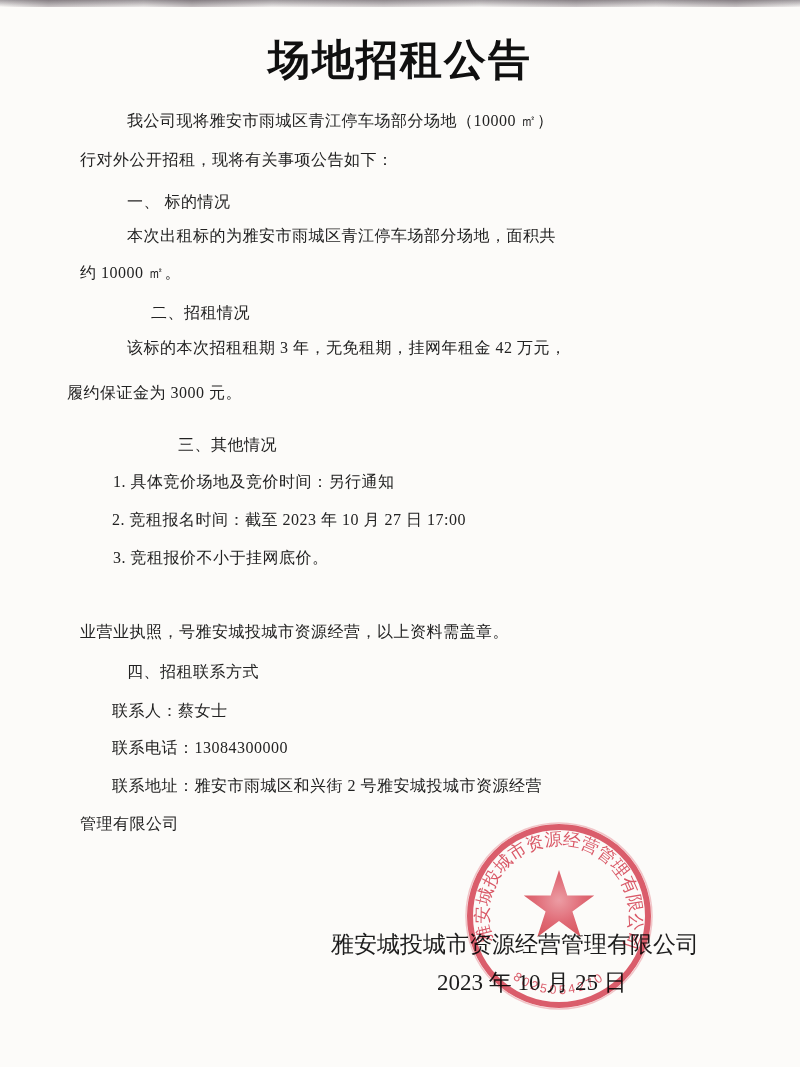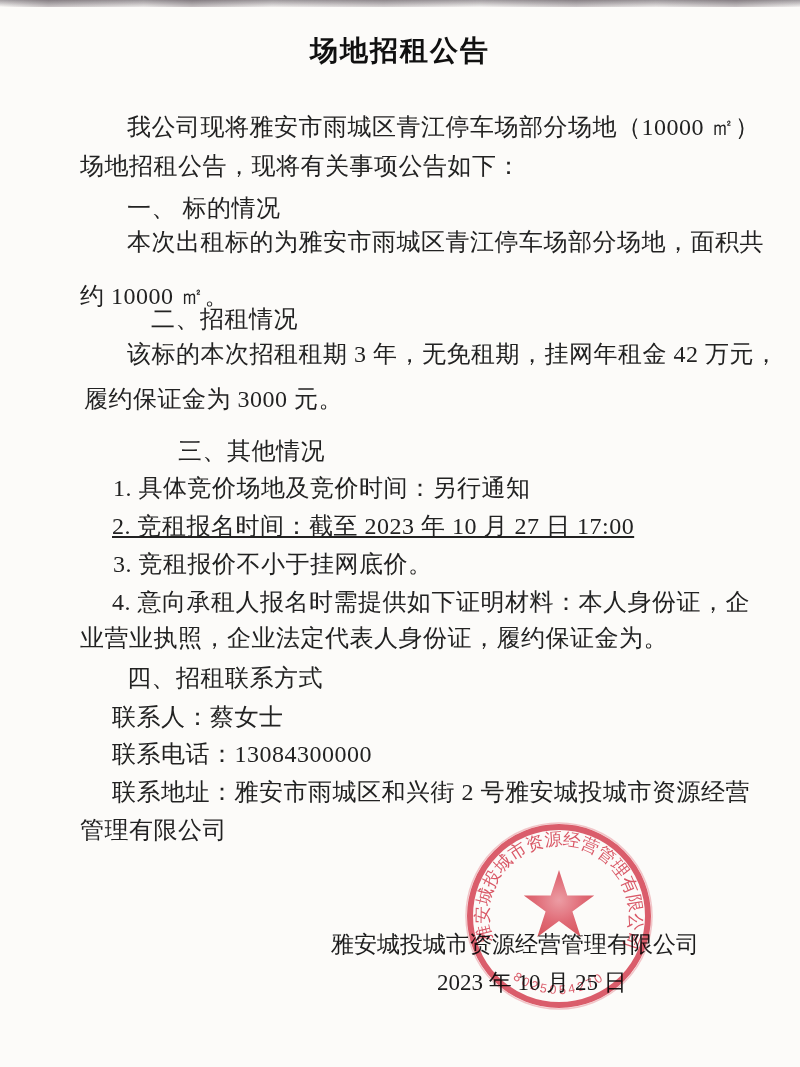--- a/index.html
+++ b/index.html
@@ -32,28 +32,28 @@
       linear-gradient(to bottom, rgba(60,50,60,0.45), rgba(60,50,60,0.0));
     background-blend-mode: multiply;
   }
   .doc-title {
     position: absolute;
     top: 32px; left: 0;
     width: 100%;
     text-align: center;
     font-family: "Liberation Sans", "DejaVu Sans", sans-serif;
     font-weight: 700;
-    font-size: 28px;
+    font-size: 42px;
     letter-spacing: 2px;
     color: #101010;
   }
   .line {
     position: absolute;
     white-space: nowrap;
-    font-size: 24px;
+    font-size: 16px;
     letter-spacing: 0.5px;
     color: #222;
   }
   .sig {
     position: absolute;
     white-space: nowrap;
     font-size: 23px;
     color: #1c1c1c;
   }
   .seal {
@@ -70,36 +70,35 @@
 </head>
 <body>
 
 <div class="page">
 
   <div class="scan-artifact"></div>
 
   <div class="doc-title">场地招租公告</div>
 
   <div class="line" style="top:111px; left:127px;">我公司现将雅安市雨城区青江停车场部分场地（10000 ㎡）</div>
-  <div class="line" style="top:150px; left:80px;">场地招租公告，现将有关事项公告如下：</div>
+  <div class="line" style="top:150px; left:80px;">行对外公开招租，现将有关事项公告如下：</div>
 
   <div class="line" style="top:226px; left:127px;">本次出租标的为雅安市雨城区青江停车场部分场地，面积共</div>
   <div class="line" style="top:192px; left:127px;">一、 标的情况</div>
-  <div class="line" style="top:263px; left:80px;margin-top:17px;">约 10000 ㎡。</div>
+  <div class="line" style="top:263px; left:80px;">约 10000 ㎡。</div>
 
   <div class="line" style="top:303px; left:127px;margin-left:24px;">二、招租情况</div>
   <div class="line" style="top:338px; left:127px;">该标的本次招租租期 3 年，无免租期，挂网年租金 42 万元，</div>
-  <div class="line" style="top:383px; left:84px;">履约保证金为 3000 元。</div>
+  <div class="line" style="top:383px; left:67px;">履约保证金为 3000 元。</div>
 
   <div class="line" style="top:435px; left:130px;margin-left:48px;">三、其他情况</div>
   <div class="line" style="top:472px; left:113px;">1. 具体竞价场地及竞价时间：另行通知</div>
-  <div class="line" style="top:510px; left:112px;text-decoration:underline;">2. 竞租报名时间：截至 2023 年 10 月 27 日 17:00</div>
+  <div class="line" style="top:510px; left:112px;">2. 竞租报名时间：截至 2023 年 10 月 27 日 17:00</div>
   <div class="line" style="top:548px; left:113px;">3. 竞租报价不小于挂网底价。</div>
-  <div class="line" style="top:586px; left:112px;">4. 意向承租人报名时需提供如下证明材料：本人身份证，企</div>
-  <div class="line" style="top:622px; left:80px;">业营业执照，企业法定代表人身份证，履约保证金为。</div>
+  <div class="line" style="top:622px; left:80px;">业营业执照，号雅安城投城市资源经营，以上资料需盖章。</div>
 
   <div class="line" style="top:662px; left:127px;">四、招租联系方式</div>
   <div class="line" style="top:701px; left:112px;">联系人：蔡女士</div>
   <div class="line" style="top:738px; left:112px;text-align:center;">联系电话：13084300000</div>
   <div class="line" style="top:776px; left:112px;">联系地址：雅安市雨城区和兴街 2 号雅安城投城市资源经营</div>
   <div class="line" style="top:814px; left:80px;">管理有限公司</div>
 
   <div class="sig" style="top:929px; left:331px;">雅安城投城市资源经营管理有限公司</div>
   <div class="sig" style="top:967px; left:437px;">2023 年 10 月 25 日</div>
 

